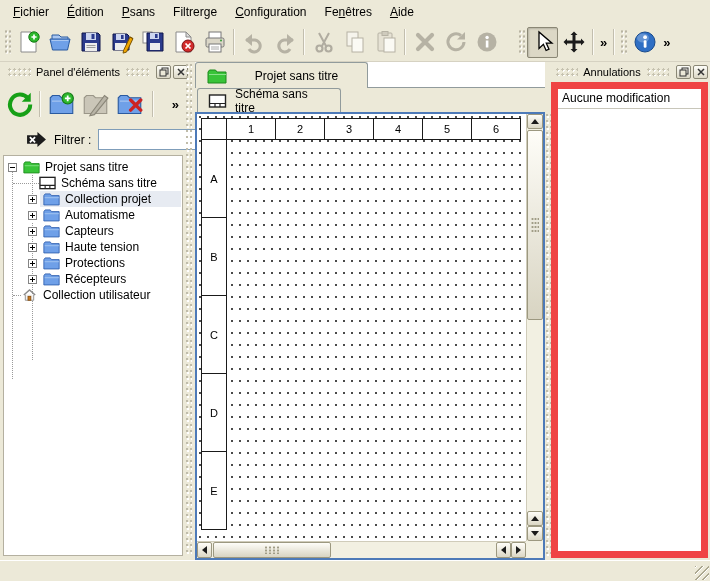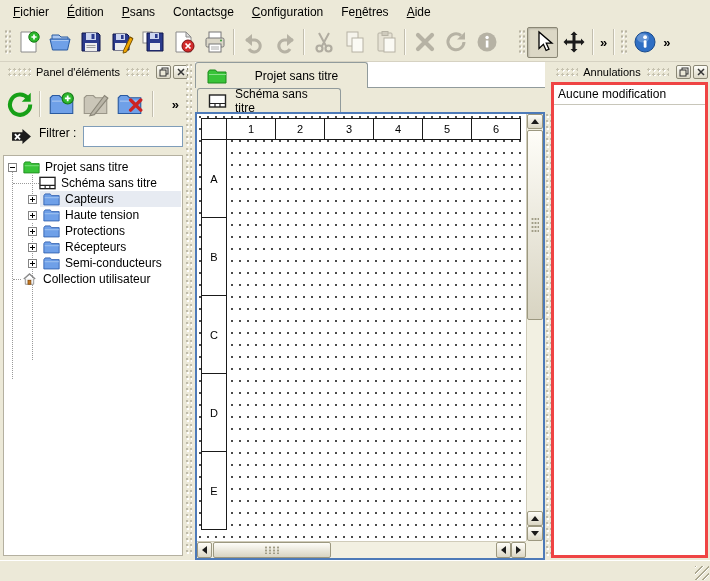--- a/index.html
+++ b/index.html
@@ -26,21 +26,21 @@
   .dock-title .t { font-size:11px; white-space:nowrap; }
   .dock-btn { width:15px; height:14px; margin-left:2px; background:linear-gradient(#fdfdf8,#dcd8c6); border:1px solid #8a8775; border-radius:2px; display:flex; align-items:center; justify-content:center; }
   .dock-btn svg { width:10px; height:10px; }
 
   
   .ldock-title { left:2px; top:62px; width:186px; }
   .ptoolbar { position:absolute; left:2px; top:83px; width:186px; height:42px; display:flex; align-items:center; }
   .ptoolbar .tbtn { width:34px; height:34px; }
   .ptoolbar .tbtn svg { width:27px; height:27px; }
   .ptoolbar .chev { margin-left:auto; margin-right:6px; }
-  .filter-row { position:absolute; left:5px; top:126px; width:186px; height:27px; display:flex; }
+  .filter-row { position:absolute; left:20px; top:126px; width:186px; height:27px; display:flex; align-items:center; }
   .filter-clear { width:24px; height:21px; margin-left:4px; display:flex; align-items:center; justify-content:center; }
   .filter-label { margin-left:6px; }
   .filter-input { margin-left:7px; width:100px; height:21px; border:1px solid #7f9db9; background:#fff; font-family:"Liberation Sans",sans-serif; font-size:12px; padding:0 3px; }
 
   .tree { position:absolute; left:3px; top:155px; width:180px; height:401px; background:#fff; border:1px solid #b4b0a0; overflow:hidden; }
   .trow { height:16px; display:flex; align-items:center; white-space:nowrap; position:relative; z-index:2; }
   .trow .tlabel { margin-left:5px; }
   .trow .ticon { display:flex; align-items:center; }
   .trow .ticon svg { width:17px; height:14px; }
   .exp { width:9px; height:9px; border:1px solid #848484; background:#fff; position:relative; flex:none; }
@@ -78,35 +78,35 @@
   .grip { width:17px; height:8px; background-image:radial-gradient(circle,#a09c86 1px,transparent 1.2px); background-size:4px 3px; }
   .gripv { width:8px; height:17px; background-image:radial-gradient(circle,#a09c86 1px,transparent 1.2px); background-size:3px 4px; }
   .tri-u { width:0; height:0; border-left:4px solid transparent; border-right:4px solid transparent; border-bottom:5px solid #1a1a1a; }
   .tri-d { width:0; height:0; border-left:4px solid transparent; border-right:4px solid transparent; border-top:5px solid #1a1a1a; }
   .tri-l { width:0; height:0; border-top:4px solid transparent; border-bottom:4px solid transparent; border-right:5px solid #1a1a1a; }
   .tri-r { width:0; height:0; border-top:4px solid transparent; border-bottom:4px solid transparent; border-left:5px solid #1a1a1a; }
   .corner { background:#f2f0e2; }
 
   
   .rdock-title { left:550px; top:62px; width:158px; }
-  .undolist { position:absolute; left:551px; top:82px; width:157px; height:476px; background:#fff; border:3px solid #ef4444; }
+  .undolist { position:absolute; left:551px; top:82px; width:157px; height:476px; background:#fff; border:7px solid #ef4444; }
   .undo-item { padding:2px 4px 3px 4px; border-bottom:1px solid #c8c6ba; }
 
   
   .statusbar { position:absolute; left:0; top:560px; width:710px; height:21px; background:#ece9d8; border-top:1px solid #fff; }
   .sizegrip { position:absolute; right:1px; bottom:1px; width:14px; height:14px; background:repeating-linear-gradient(-45deg, transparent 0 3px, #ffffff 3px 4px, #aca890 4px 5px); }
 </style>
 </head>
 <body>
 
 <div class="menubar">
   <div class="menu-item"><span></span><span class="accel">F</span><span>ichier</span></div>
   <div class="menu-item"><span></span><span class="accel">É</span><span>dition</span></div>
   <div class="menu-item"><span></span><span class="accel">P</span><span>sans</span></div>
-  <div class="menu-item"><span>Contacts</span><span class="accel">g</span><span>e</span></div>
+  <div class="menu-item"><span>Filtrer</span><span class="accel">g</span><span>e</span></div>
   <div class="menu-item"><span></span><span class="accel">C</span><span>onfiguration</span></div>
   <div class="menu-item"><span>Fe</span><span class="accel">n</span><span>êtres</span></div>
   <div class="menu-item"><span></span><span class="accel">A</span><span>ide</span></div>
 </div>
 
 <div class="toolbar">
   <div class="handle"></div>
   <div class="tbtn">
       <svg viewBox="0 0 24 24">
         <path d="M4 2h10l5 5v15H4z" fill="#fff" stroke="#8a8a8a"></path>
@@ -335,61 +335,71 @@
     <span class="tlabel">Schéma sans titre</span>
   </div>
   <div class="trow">
     <span class="exp plus ind1"></span>
     <span class="ticon">
         <svg viewBox="0 0 20 16">
           <path d="M1 15V4l1.5-2h6l1.5 2h9v11z" fill="#6fa0e8" stroke="#2f5fae"></path>
           <path d="M2 6.5h17" stroke="#a9c7f1"></path>
         </svg>
       </span>
-    <span class="tlabel">Capteurs</span>
+    <span class="tlabel">Collection projet</span>
   </div>
   <div class="trow">
     <span class="exp plus ind1"></span>
     <span class="ticon">
         <svg viewBox="0 0 20 16">
           <path d="M1 15V4l1.5-2h6l1.5 2h9v11z" fill="#6fa0e8" stroke="#2f5fae"></path>
           <path d="M2 6.5h17" stroke="#a9c7f1"></path>
         </svg>
       </span>
-    <span class="tlabel">Haute tension</span>
+    <span class="tlabel">Automatisme</span>
   </div>
   <div class="trow">
     <span class="exp plus ind1"></span>
     <span class="ticon">
         <svg viewBox="0 0 20 16">
           <path d="M1 15V4l1.5-2h6l1.5 2h9v11z" fill="#6fa0e8" stroke="#2f5fae"></path>
           <path d="M2 6.5h17" stroke="#a9c7f1"></path>
         </svg>
       </span>
-    <span class="tlabel">Protections</span>
+    <span class="tlabel">Capteurs</span>
   </div>
   <div class="trow">
     <span class="exp plus ind1"></span>
     <span class="ticon">
         <svg viewBox="0 0 20 16">
           <path d="M1 15V4l1.5-2h6l1.5 2h9v11z" fill="#6fa0e8" stroke="#2f5fae"></path>
           <path d="M2 6.5h17" stroke="#a9c7f1"></path>
         </svg>
       </span>
-    <span class="tlabel">Récepteurs</span>
+    <span class="tlabel">Haute tension</span>
   </div>
   <div class="trow">
     <span class="exp plus ind1"></span>
     <span class="ticon">
         <svg viewBox="0 0 20 16">
           <path d="M1 15V4l1.5-2h6l1.5 2h9v11z" fill="#6fa0e8" stroke="#2f5fae"></path>
           <path d="M2 6.5h17" stroke="#a9c7f1"></path>
         </svg>
       </span>
-    <span class="tlabel">Semi-conducteurs</span>
+    <span class="tlabel">Protections</span>
+  </div>
+  <div class="trow">
+    <span class="exp plus ind1"></span>
+    <span class="ticon">
+        <svg viewBox="0 0 20 16">
+          <path d="M1 15V4l1.5-2h6l1.5 2h9v11z" fill="#6fa0e8" stroke="#2f5fae"></path>
+          <path d="M2 6.5h17" stroke="#a9c7f1"></path>
+        </svg>
+      </span>
+    <span class="tlabel">Récepteurs</span>
   </div>
   <div class="trow">
     <span class="stub0" style="width:8px"></span>
     <span class="ticon">
         <svg viewBox="0 0 16 16" width="16" height="15">
           <path d="M1.5 8L8 2.2 14.5 8" fill="none" stroke="#8a8a8a" stroke-width="1.7"></path>
           <path d="M3.2 7.5V14h9.6V7.5" fill="#f2f2f2" stroke="#8a8a8a"></path>
           <rect x="6.3" y="9.5" width="3.2" height="4.5" fill="#c87820" stroke="#8a5010"></rect>
         </svg>
       </span>

